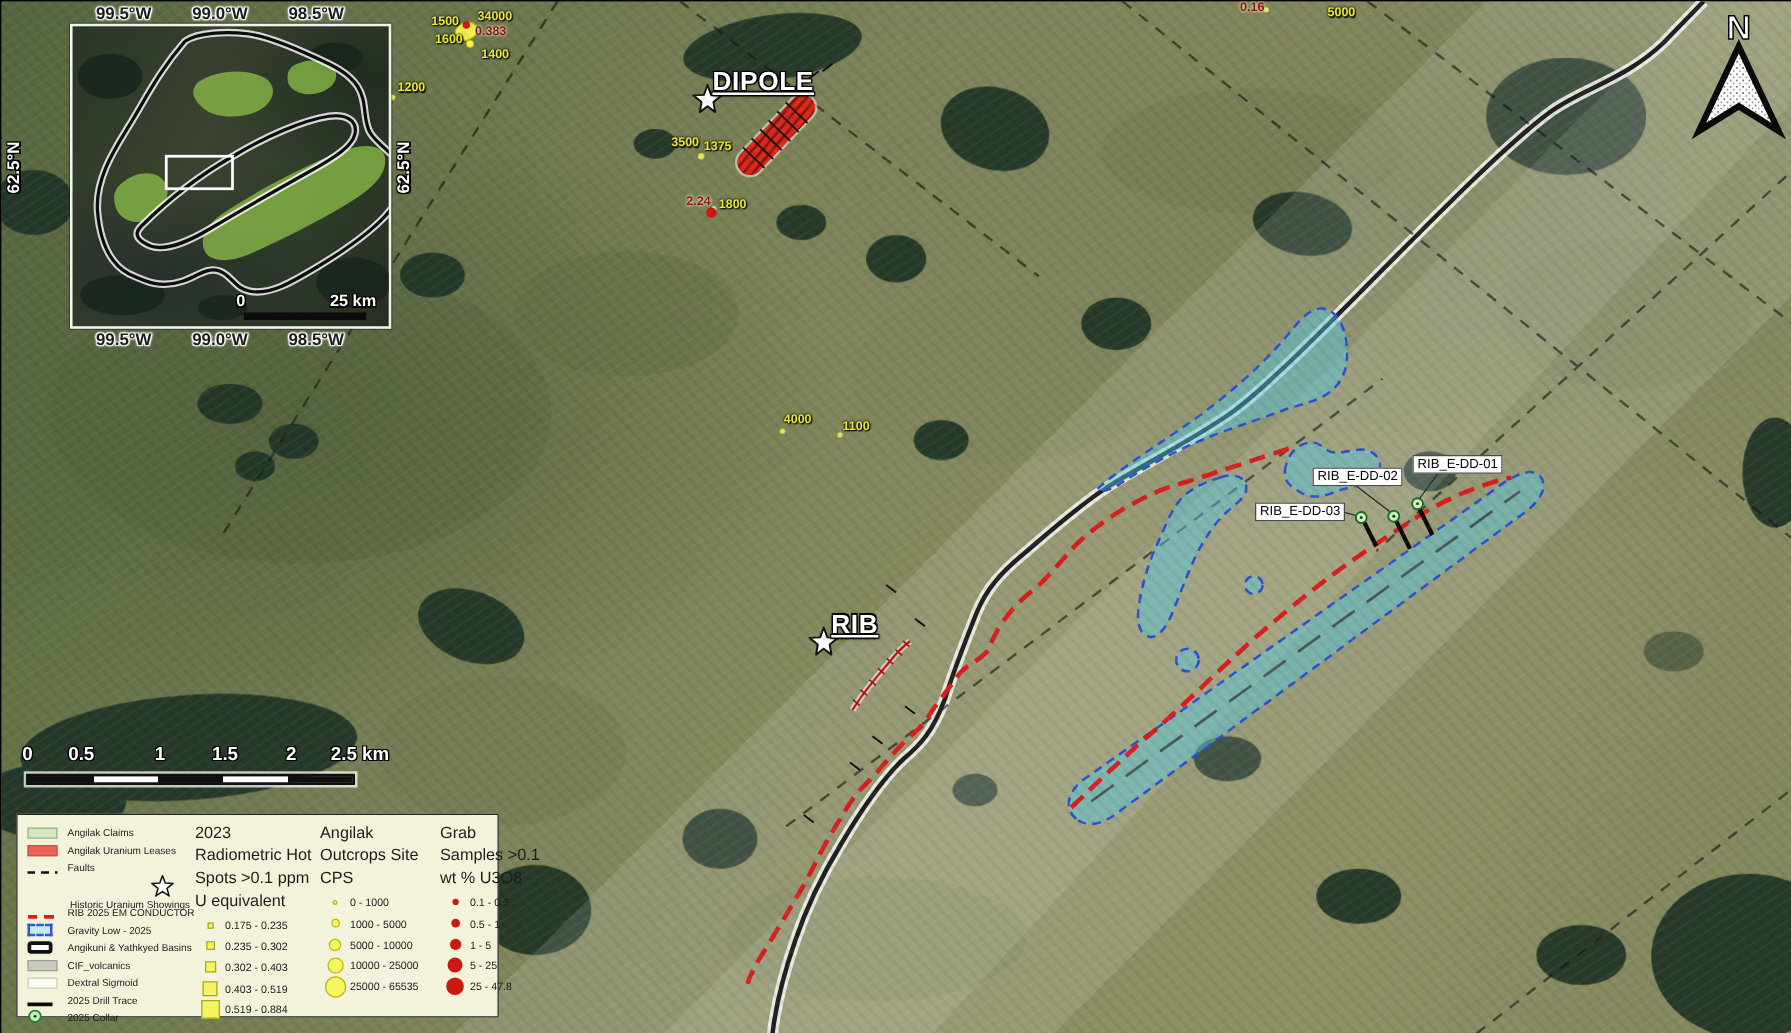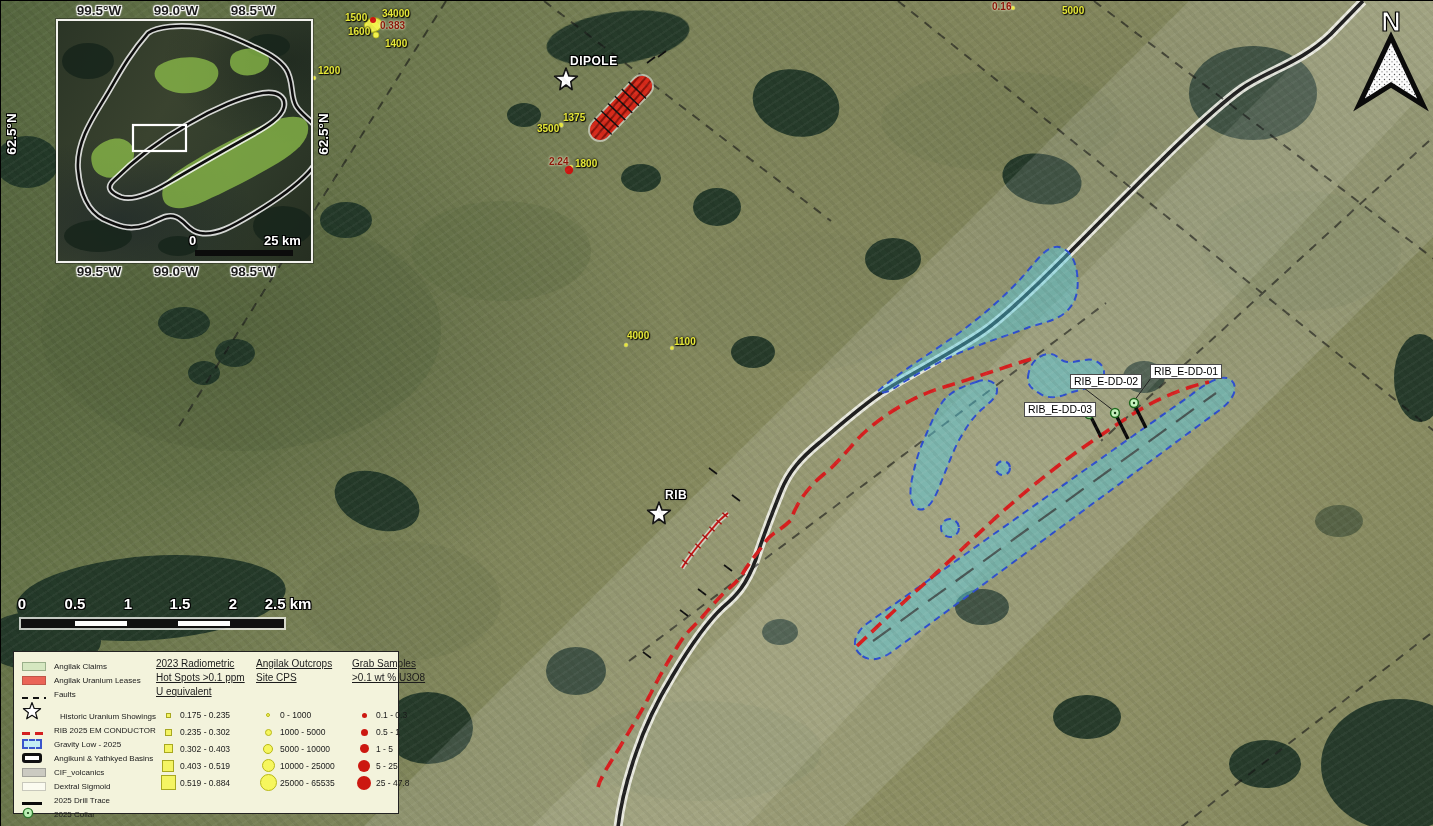--- a/index.html
+++ b/index.html
@@ -14,27 +14,27 @@
       linear-gradient(115deg,#55663f 0%,#68754a 18%,#7b8258 38%,#8a8c61 58%,#8e9066 78%,#82865c 100%);
   }
   svg{display:block}
   .layer{position:absolute;left:0;top:0;}
   #grain{
     position:absolute;left:0;top:0;width:1433px;height:826px;z-index:2;pointer-events:none;
     background:
       repeating-linear-gradient(47deg, rgba(0,0,0,.045) 0 3px, transparent 3px 8px),
       repeating-linear-gradient(-33deg, rgba(255,255,255,.035) 0 2px, transparent 2px 7px);
   }
-  .abs{position:absolute;margin-left:20px;}
+  .abs{position:absolute;}
   
   .spot{position:absolute;z-index:3;font-weight:bold;font-size:10px;line-height:10px;white-space:nowrap;}
   .spot.yellow{color:#e6e83a;text-shadow:0 0 2px #141400,0 0 2px #141400,1px 1px 1px #000;}
   .spot.red{color:#8a1608;text-shadow:0 0 2px rgba(255,255,225,.85),0 0 3px rgba(255,255,225,.6);}
-  .station-label{position:absolute;z-index:3;color:#fff;font-weight:bold;font-size:12px;letter-spacing:.5px;white-space:nowrap;
-    text-shadow:-1px -1px 0 #000,1px -1px 0 #000,-1px 1px 0 #000,1px 1px 0 #000,0 0 3px #000;}
+  .station-label{position:absolute;z-index:3;color:#fff;font-weight:bold;font-size:21px;letter-spacing:.5px;white-space:nowrap;
+    text-shadow:-1px -1px 0 #000,1px -1px 0 #000,-1px 1px 0 #000,1px 1px 0 #000,0 0 3px #000;text-decoration:underline;}
   .drill-label{position:absolute;z-index:4;background:#fff;border:1px solid #4a4a4a;color:#000;
     font-size:10.5px;line-height:13px;padding:0 3px;white-space:nowrap;}
   .sc-tick{position:absolute;z-index:3;transform:translateX(-50%);color:#fff;font-weight:bold;font-size:15px;white-space:nowrap;
     text-shadow:-1px -1px 0 #000,1px -1px 0 #000,-1px 1px 0 #000,1px 1px 0 #000;}
   #scalebar-bar{position:absolute;left:20px;top:618px;width:263px;height:9px;z-index:3;
     border:2px solid #101010;box-sizing:border-box;
     background:linear-gradient(90deg,#101010 0 20%,#fdfdfd 20% 40%,#101010 40% 60%,#fdfdfd 60% 80%,#101010 80%);
     box-shadow:0 0 0 2px rgba(250,250,245,.75);}
   
   #inset{position:absolute;left:55px;top:18px;width:257px;height:244px;z-index:5;
@@ -50,27 +50,27 @@
     text-shadow:-1px -1px 0 #000,1px -1px 0 #000,-1px 1px 0 #000,1px 1px 0 #000;}
   .inset-sc{position:absolute;z-index:6;color:#fff;font-weight:bold;font-size:13px;
     text-shadow:-1px -1px 0 #000,1px -1px 0 #000,-1px 1px 0 #000,1px 1px 0 #000;}
   #inset-scalebar{position:absolute;left:192px;top:247px;width:98px;height:6px;background:#0c0c0c;z-index:6;}
   
   #legend{position:absolute;left:12px;top:650px;width:386px;height:163px;z-index:6;
     background:#f3f3dc;border:1px solid #222;box-sizing:border-box;
     display:flex;gap:4px;padding:5px 4px 3px 6px;}
   #legend-left{width:132px;flex:none;}
   .lrow{display:flex;align-items:flex-end;height:14px;}
-  .lrow.tall{height:22px;}
+  .lrow.tall{height:22px;flex-direction:column;}
   .lsym{width:34px;flex:none;display:flex;align-items:center;justify-content:flex-start;padding-left:2px;box-sizing:border-box;}
   .llab{font-size:8px;color:#1a1a1a;white-space:nowrap;}
   .sw{display:inline-block;width:24px;height:9px;border:1px solid #999;box-sizing:border-box;}
   .dashline{display:inline-block;width:24px;height:3px;}
   .leg-col{flex:none;}
-  .leg-col .leg-title{font-size:10px;color:#1c1c1c;line-height:1.4;min-height:48px;margin-bottom:2px;text-decoration:underline;}
+  .leg-col .leg-title{font-size:13px;color:#1c1c1c;line-height:1.4;min-height:48px;margin-bottom:2px;}
   .crow{display:flex;align-items:center;height:16.8px;}
   .csym{width:24px;flex:none;display:flex;align-items:center;justify-content:center;}
   .clab{font-size:8.5px;color:#1a1a1a;white-space:nowrap;}
   .sqsym{background:#f4f463;border:1px solid #a8a820;box-sizing:border-box;display:inline-block;}
   .cirsym{border-radius:50%;display:inline-block;box-sizing:border-box;}
   #leg-rad{width:96px;} #leg-out{width:92px;} #leg-grab{width:80px;}
 </style>
 </head>
 <body>
 
@@ -258,21 +258,21 @@
       </pattern>
     </defs>
     <text x="38" y="28" font-size="27" font-weight="bold" fill="#fff" stroke="#000" stroke-width="1.2" text-anchor="middle" font-family="Liberation Sans, sans-serif">N</text>
     <polygon points="38,34 6,102 38,82 70,102" fill="url(#stip)" stroke="#0a0a0a" stroke-width="5" stroke-linejoin="miter"></polygon>
   </svg>
 
   <div id="scalebar">
     <div id="scalebar-bar"></div>
     <div id="scalebar-ticks"></div>
   <span class="sc-tick" style="left: 21px; top: 594px;">0</span>
-      <span class="sc-tick" style="left: 74px; top: 594px;">0.5</span>
+      <span class="sc-tick" style="left: 64px; top: 594px;">0.5</span>
       <span class="sc-tick" style="left: 127px; top: 594px;">1</span>
       <span class="sc-tick" style="left: 179px; top: 594px;">1.5</span>
       <span class="sc-tick" style="left: 232px; top: 594px;">2</span>
       <span class="sc-tick" style="left: 287px; top: 594px; text-align: center;">2.5 km</span>
     </div>
 
   <div id="inset">
     <svg width="253" height="240" viewBox="0 0 253 240">
       <g fill="#17251b" opacity=".85">
         <ellipse cx="30" cy="40" rx="26" ry="18"></ellipse>
@@ -480,21 +480,21 @@
         </div>
     </div>
   </div>
 
 <span class="spot yellow" style="left: 344px; top: 12px;">1500</span>
     <span class="spot yellow" style="left: 381px; top: 8px;">34000</span>
     <span class="spot red" style="left: 379px; top: 20px;">0.383</span>
     <span class="spot yellow" style="left: 347px; top: 26px;">1600</span>
     <span class="spot yellow" style="left: 384px; top: 38px;">1400</span>
     <span class="spot yellow" style="left: 317px; top: 65px;">1200</span>
-    <span class="spot yellow" style="left: 536px; top: 123px; text-align: center;">3500</span>
+    <span class="spot yellow" style="left: 536px; top: 109px; text-align: center;">3500</span>
     <span class="spot yellow" style="left: 562px; top: 112px;">1375</span>
     <span class="spot red" style="left: 548px; top: 156px;">2.24</span>
     <span class="spot yellow" style="left: 574px; top: 158px;">1800</span>
     <span class="spot yellow" style="left: 626px; top: 330px;">4000</span>
     <span class="spot yellow" style="left: 673px; top: 336px;">1100</span>
     <span class="spot red" style="left: 991px; top: 1px;">0.16</span>
     <span class="spot yellow" style="left: 1013px; top: 5px; margin-left: 48px;">5000</span>
     <span class="station-label" style="left: 569px; top: 53px;">DIPOLE</span>
     <span class="station-label" style="left: 664px; top: 487px;">RIB</span>
     <span class="drill-label abs" style="left: 1129px; top: 363px;">RIB_E-DD-01</span>

